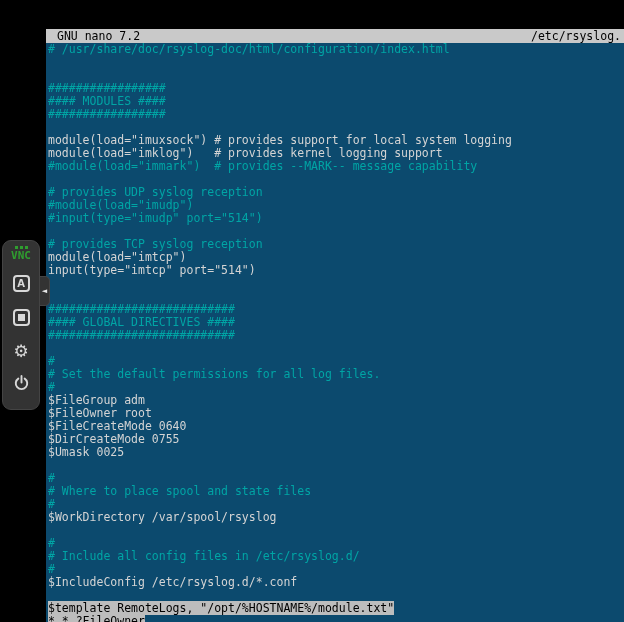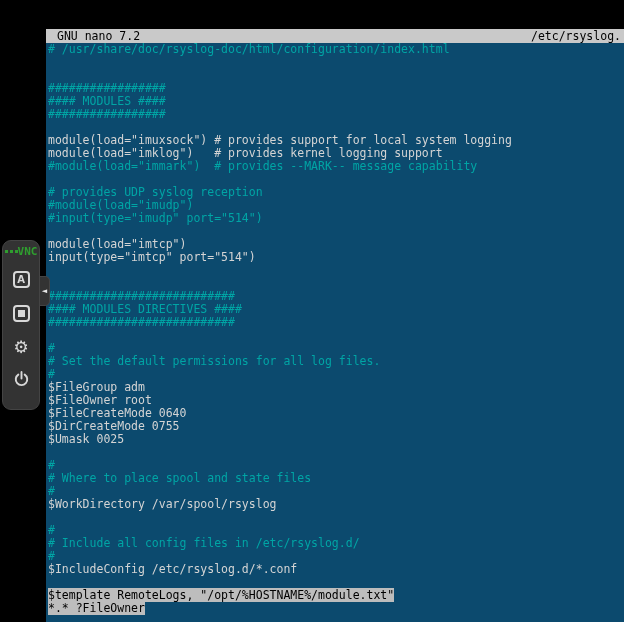--- a/index.html
+++ b/index.html
@@ -46,21 +46,21 @@
     position:absolute; left:2px; top:240px;
     width:38px; height:170px;
     background:#333;
     border:1px solid #444;
     border-radius:9px;
     display:flex; flex-direction:column;
     align-items:center;
     padding-top:5px;
   }
   .vnc-logo {
-    display:flex; flex-direction:row; align-items:center;
+    display:flex; flex-direction:column; align-items:center;
     margin-bottom:9px;
   }
   .logo-pixels { display:flex; gap:2px; margin-bottom:1px; }
   .logo-pixels i {
     width:3px; height:3px; background:#2f9e2f; display:block;
   }
   .logo-text {
     color:#2f9e2f;
     font-size:11px;
     font-weight:bold;
@@ -125,26 +125,27 @@
       <div class="line comment">#################</div>
       <div class="line blank"></div>
       <div class="line code">module(load="imuxsock") # provides support for local system logging</div>
       <div class="line code">module(load="imklog")   # provides kernel logging support</div>
       <div class="line comment">#module(load="immark")  # provides --MARK-- message capability</div>
       <div class="line blank"></div>
       <div class="line comment"># provides UDP syslog reception</div>
       <div class="line comment">#module(load="imudp")</div>
       <div class="line comment">#input(type="imudp" port="514")</div>
       <div class="line blank"></div>
+      <div class="line comment"># provides TCP syslog reception</div>
       <div class="line code">module(load="imtcp")</div>
       <div class="line code">input(type="imtcp" port="514")</div>
       <div class="line blank"></div>
       <div class="line blank"></div>
       <div class="line comment">###########################</div>
-      <div class="line comment">#### MODULES DIRECTIVES ####</div>
+      <div class="line comment">#### GLOBAL DIRECTIVES ####</div>
       <div class="line comment">###########################</div>
       <div class="line blank"></div>
       <div class="line comment">#</div>
       <div class="line comment"># Set the default permissions for all log files.</div>
       <div class="line comment">#</div>
       <div class="line code">$FileGroup adm</div>
       <div class="line code">$FileOwner root</div>
       <div class="line code">$FileCreateMode 0640</div>
       <div class="line code">$DirCreateMode 0755</div>
       <div class="line code">$Umask 0025</div>

